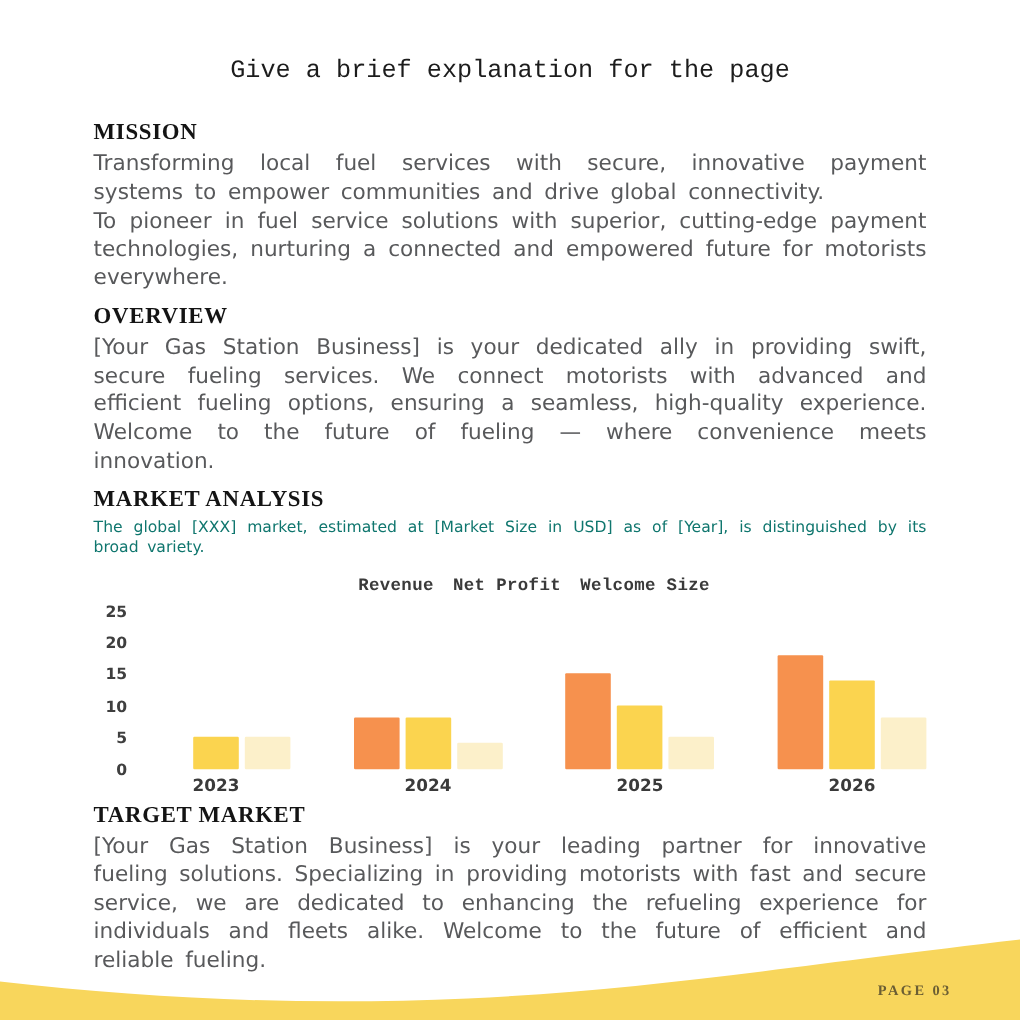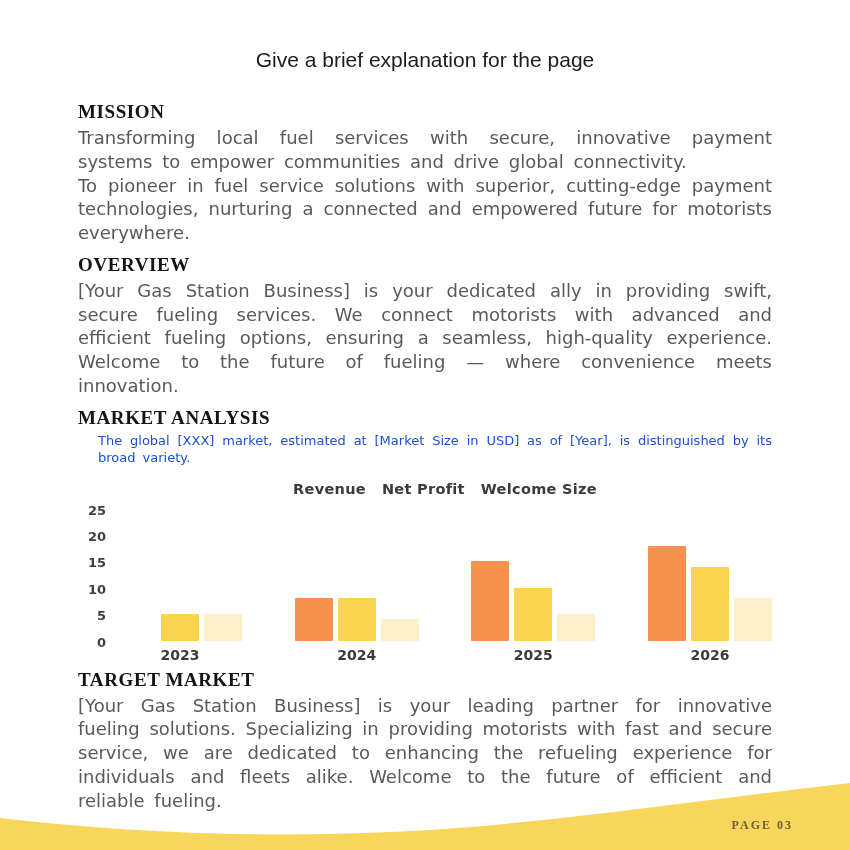--- a/index.html
+++ b/index.html
@@ -8,43 +8,43 @@
     position:relative; width:850px; height:850px; margin:0 auto;
     background:#ffffff; overflow:hidden;
     font-family:"DejaVu Sans", sans-serif;
   }
   .page-header { padding-top:40px; text-align:center; }
   .page-title {
     font-family:"Liberation Serif", serif; font-weight:bold;
     font-size:46px; letter-spacing:2px; color:#111111;
   }
   .page-subtitle {
-    font-family:Liberation Sans, sans-serif; font-size:21px;
+    font-family:Liberation Mono, monospace; font-size:21px;
     color:#1c1c1c; margin-top:8px;
   }
   .content { padding:20px 78px 0 78px; }
   .sec-heading {
     font-family:"Liberation Serif", serif; font-weight:bold;
     font-size:19px; letter-spacing:0.6px; color:var(--heading-text,#141414);
     margin:9px 0 3px 0;
   }
   .sec-body {
     font-size:18px; line-height:1.32; color:var(--body-text,#58595B);
     text-align:justify; text-align-last:left; word-spacing:4px;
   }
   .sec-body.small {
-    font-size:13px; color:#1d4ed8; word-spacing:3px; line-height:1.35;margin-left:20px;
+    font-size:13px; color:#0f766e; word-spacing:3px; line-height:1.35;
   }
   
   .chart { margin:14px 0 4px 0; }
   .chart-legend {
     text-align:center; margin-left:40px; margin-bottom:12px;
     font-weight:bold; font-size:14.5px; color:#3a3a3a; letter-spacing:0.3px;
   }
-  .chart-legend span { margin:0 8px; }
+  .chart-legend span { margin:0 8px;font-family:Liberation Mono, monospace; }
   .chart-body { display:flex; align-items:flex-start; margin-bottom:28px; }
   .y-axis {
     position:relative; width:30px; height:132px; flex:0 0 30px;
   }
   .y-axis .tick {
     position:absolute; right:2px; font-weight:bold; font-size:13px;
     color:var(--axis-text,#3F3F3F); line-height:1;
   }
   .plot {
     flex:1; height:132px; margin-left:10px;

